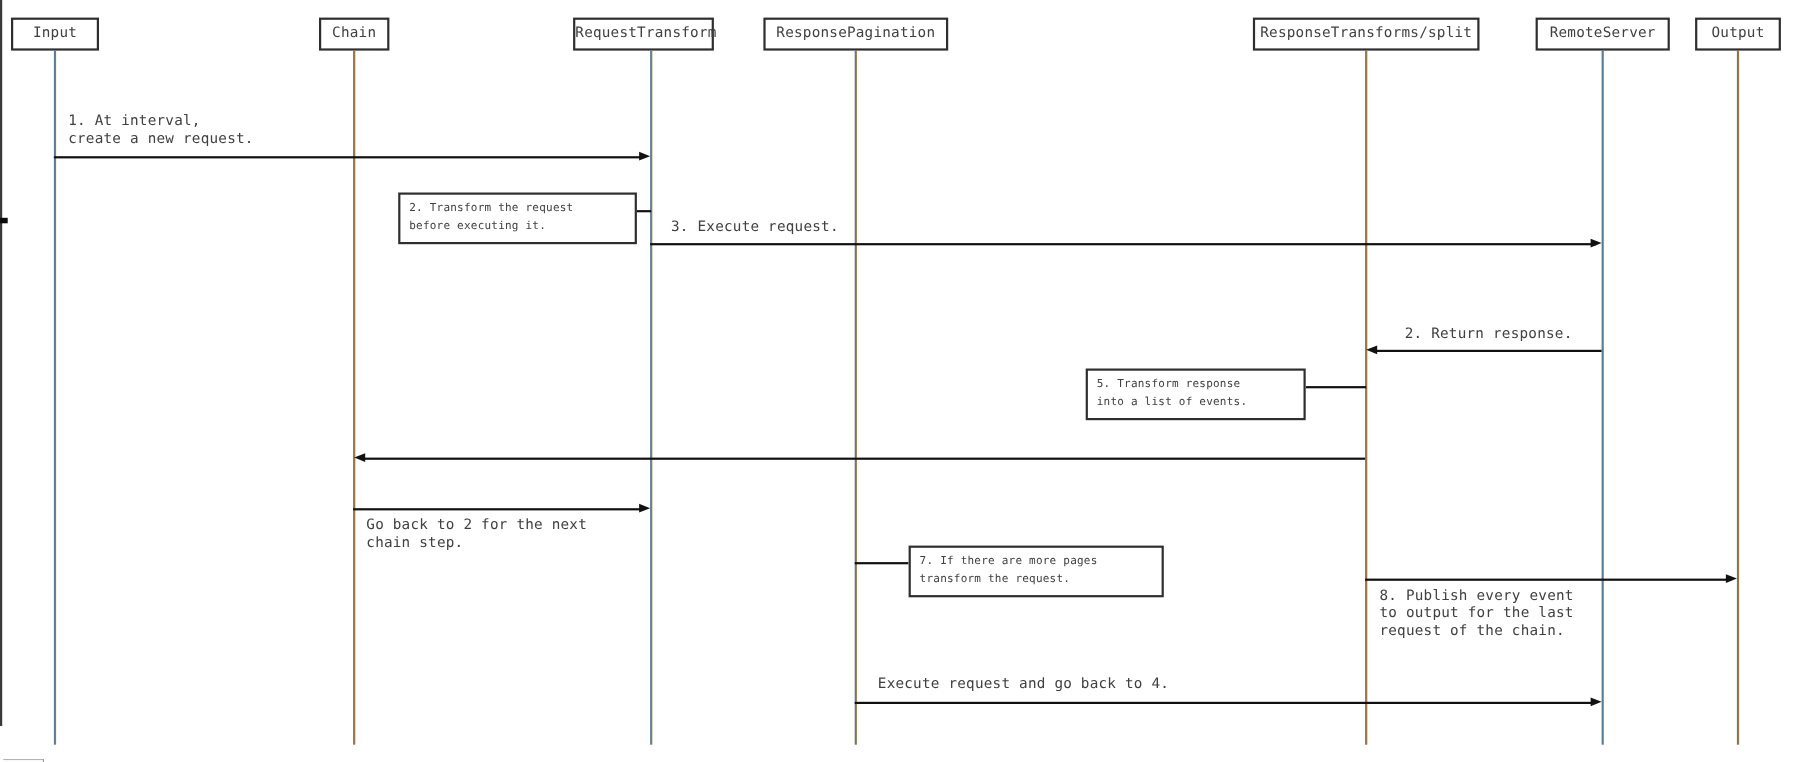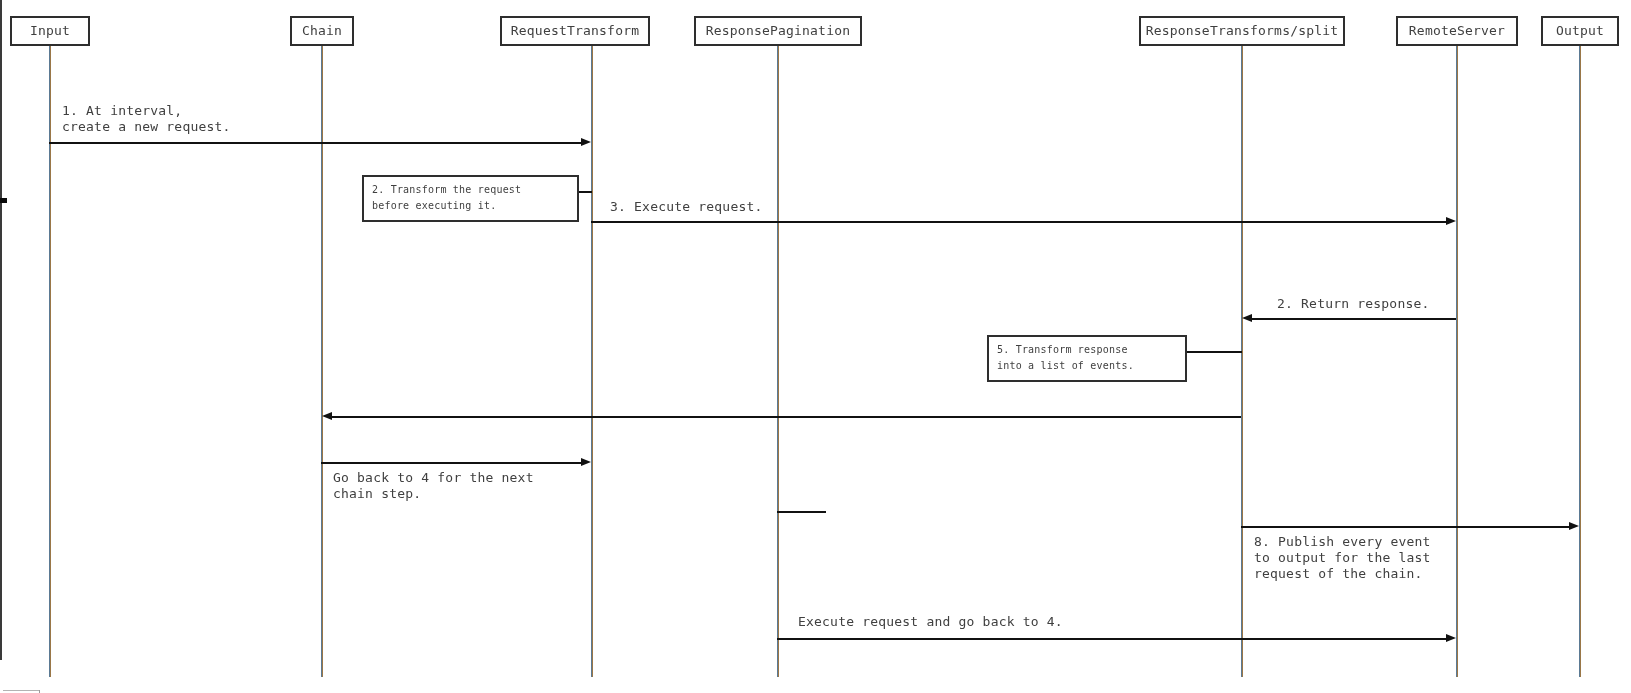--- a/index.html
+++ b/index.html
@@ -52,21 +52,21 @@
   <div class="lifeline" style="left:49px"></div>
   <div class="lifeline" style="left:321px"></div>
   <div class="lifeline" style="left:591px"></div>
   <div class="lifeline" style="left:777px"></div>
   <div class="lifeline" style="left:1241px"></div>
   <div class="lifeline" style="left:1456px"></div>
   <div class="lifeline" style="left:1579px"></div>
 
   <div class="pbox" style="left:10px;width:80px"><span>Input</span></div>
   <div class="pbox" style="left:290px;width:64px"><span>Chain</span></div>
-  <div class="pbox" style="left:500px;width:150px"><span>RequestTransform</span></div>
+  <div class="pbox" style="left:521px;width:128px"><span>RequestTransform</span></div>
   <div class="pbox" style="left:1139px;width:206px"><span>ResponseTransforms/split</span></div>
   <div class="pbox" style="left:694px;width:168px"><span>ResponsePagination</span></div>
   <div class="pbox" style="left:1396px;width:122px"><span>RemoteServer</span></div>
   <div class="pbox" style="left:1541px;width:78px"><span>Output</span></div>
 
   <div class="mlabel" style="left:62px;top:103px">1. At interval,
 create a new request.</div>
   <div class="mline" style="left:49px;top:142px;width:536px"></div>
   <div class="ah r" style="left:581px;top:138px"></div>
 
@@ -84,24 +84,26 @@
 
   <div class="mline" style="left:1187px;top:351px;width:55px"></div>
   <div class="note" style="left:987px;top:335px;width:200px;height:47px">5. Transform response
 into a list of events.</div>
 
   <div class="mline" style="left:328px;top:416px;width:913px"></div>
   <div class="ah l" style="left:322px;top:412px"></div>
 
   <div class="mline" style="left:321px;top:462px;width:264px"></div>
   <div class="ah r" style="left:581px;top:458px"></div>
-  <div class="mlabel" style="left:333px;top:470px">Go back to 4 for the next
+  <div class="mlabel" style="left:333px;top:470px">Go back to 2 for the next
 chain step.</div>
 
   <div class="mline" style="left:777px;top:511px;width:49px"></div>
+  <div class="note" style="left:826px;top:496px;width:232px;height:47px">7. If there are more pages
+transform the request.</div>
 
   <div class="mline" style="left:1241px;top:526px;width:333px"></div>
   <div class="ah r" style="left:1569px;top:522px"></div>
   <div class="mlabel" style="left:1254px;top:534px">8. Publish every event
 to output for the last
 request of the chain.</div>
 
   <div class="mlabel" style="left:798px;top:614px">Execute request and go back to 4.</div>
   <div class="mline" style="left:777px;top:638px;width:674px"></div>
   <div class="ah r" style="left:1446px;top:634px"></div>

